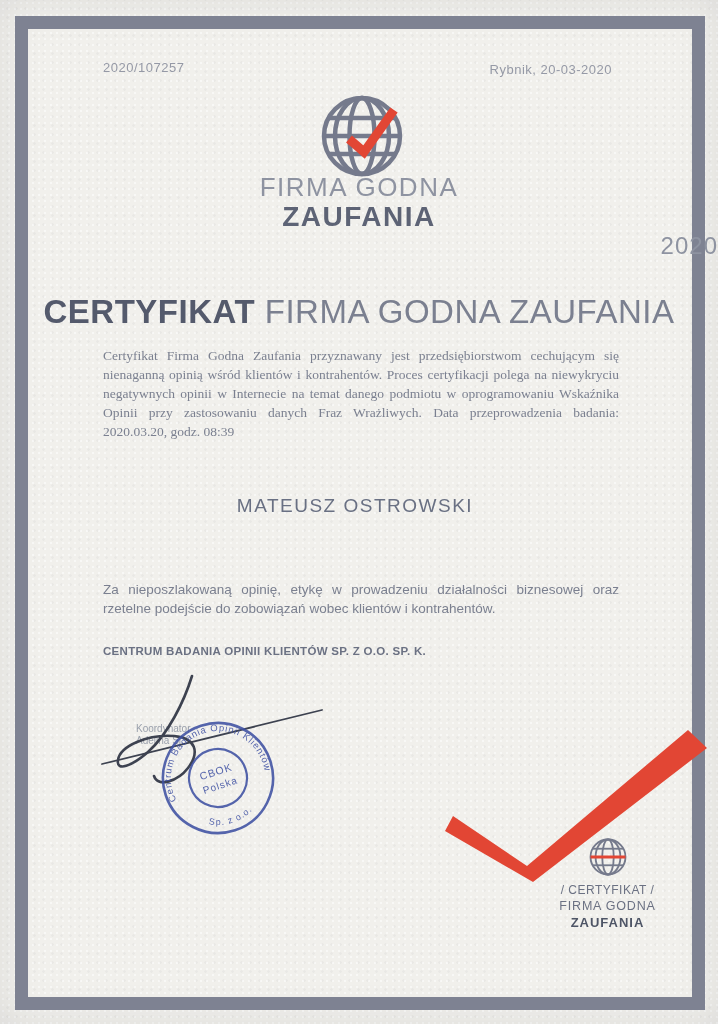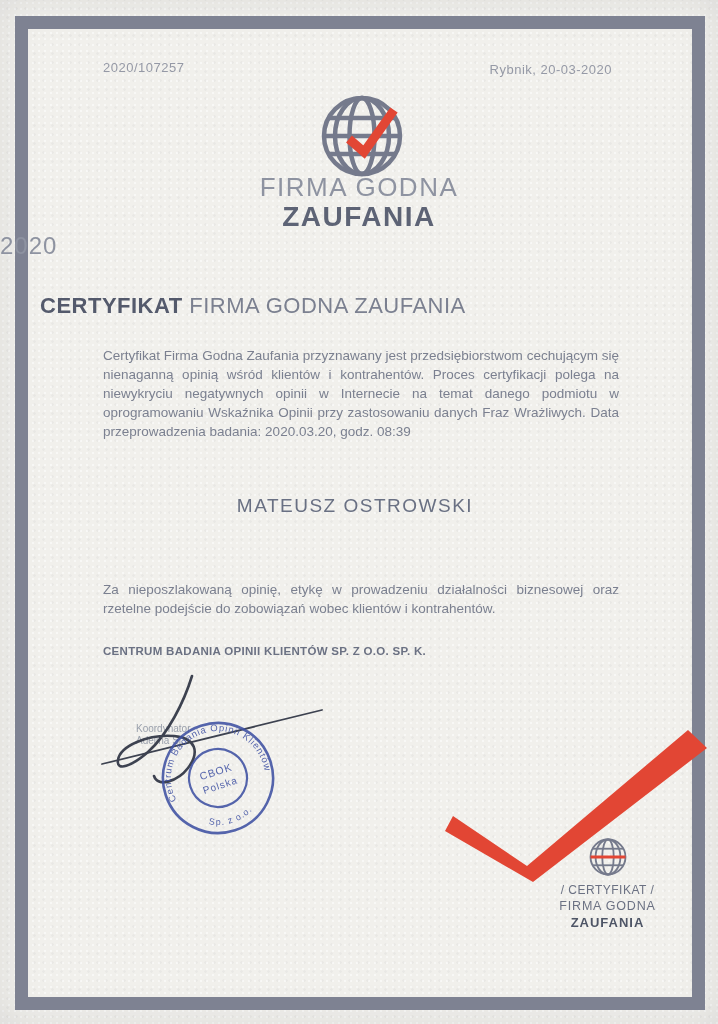--- a/index.html
+++ b/index.html
@@ -39,34 +39,34 @@
   .logo-globe{left:318px;top:90px;z-index:2;}
   .logo-line1{
     left:0;right:0;top:172px;text-align:center;
     font-size:26px;color:#8e93a1;letter-spacing:1.5px;z-index:2;
   }
   .logo-line2{
     left:0;right:0;top:201px;text-align:center;
     font-size:28px;font-weight:bold;color:#5d6375;letter-spacing:1.5px;z-index:2;
   }
   .logo-year{
-    left:0;right:0;top:232px;text-align:left;
+    left:0;right:0;top:232px;text-align:right;
     font-size:24px;color:#8e93a1;letter-spacing:1px;z-index:2;
   }
   .heading{
-    left:0;right:0;top:293px;text-align:left;
-    font-size:22px;color:#7b8090;letter-spacing:.5px;z-index:2;white-space:nowrap;margin-left:40px;
+    left:0;right:0;top:293px;text-align:center;
+    font-size:33px;color:#7b8090;letter-spacing:.5px;z-index:2;white-space:nowrap;
   }
   .heading .hb{font-weight:bold;color:#545a6c;}
   .para{
     left:103px;width:516px;
     font-size:13.5px;line-height:19px;color:#7b8090;
     text-align:justify;z-index:2;
   }
-  .para1{top:346px;}
+  .para1{top:346px;font-family:Liberation Serif, serif;}
   .para2{top:580px;}
   .recipient{
     left:0;right:8px;top:495px;text-align:center;
     font-size:19px;color:#697083;letter-spacing:1.5px;z-index:2;
   }
   .issuer{
     left:103px;top:645px;
     font-size:11.5px;font-weight:bold;color:#6b7183;letter-spacing:.3px;z-index:2;text-align:right;
   }
   .sign-svg{left:96px;top:672px;z-index:3;}

